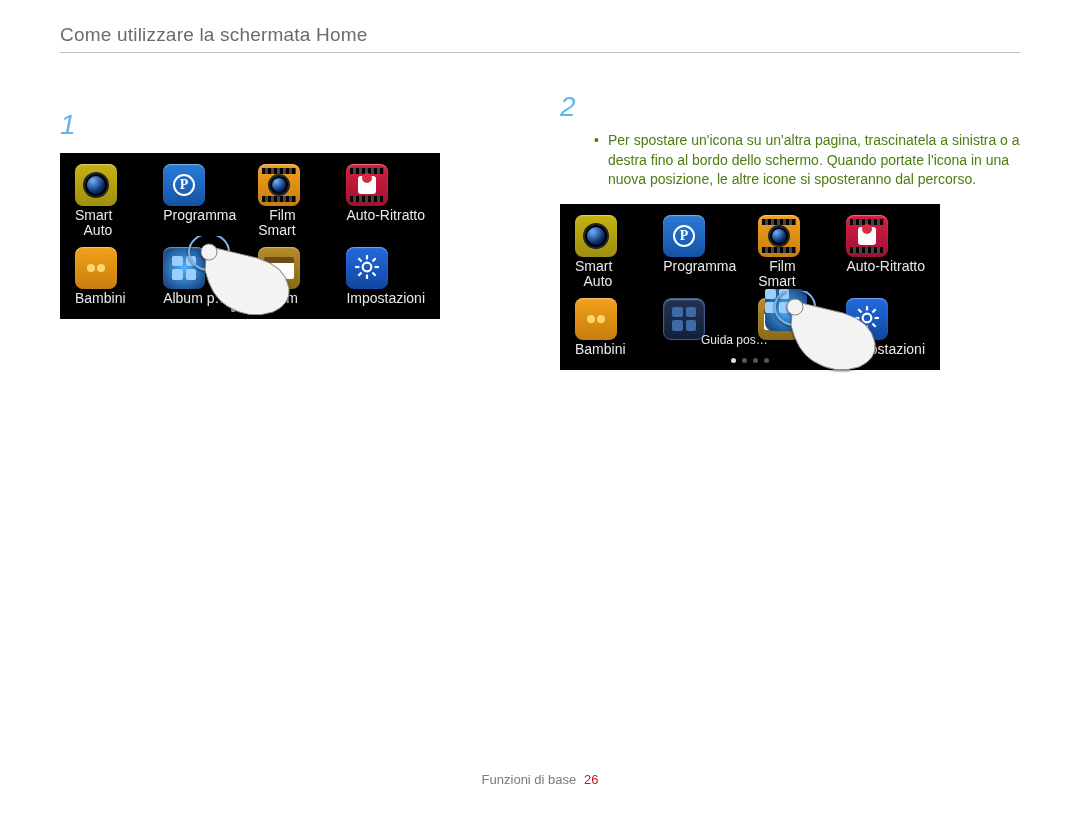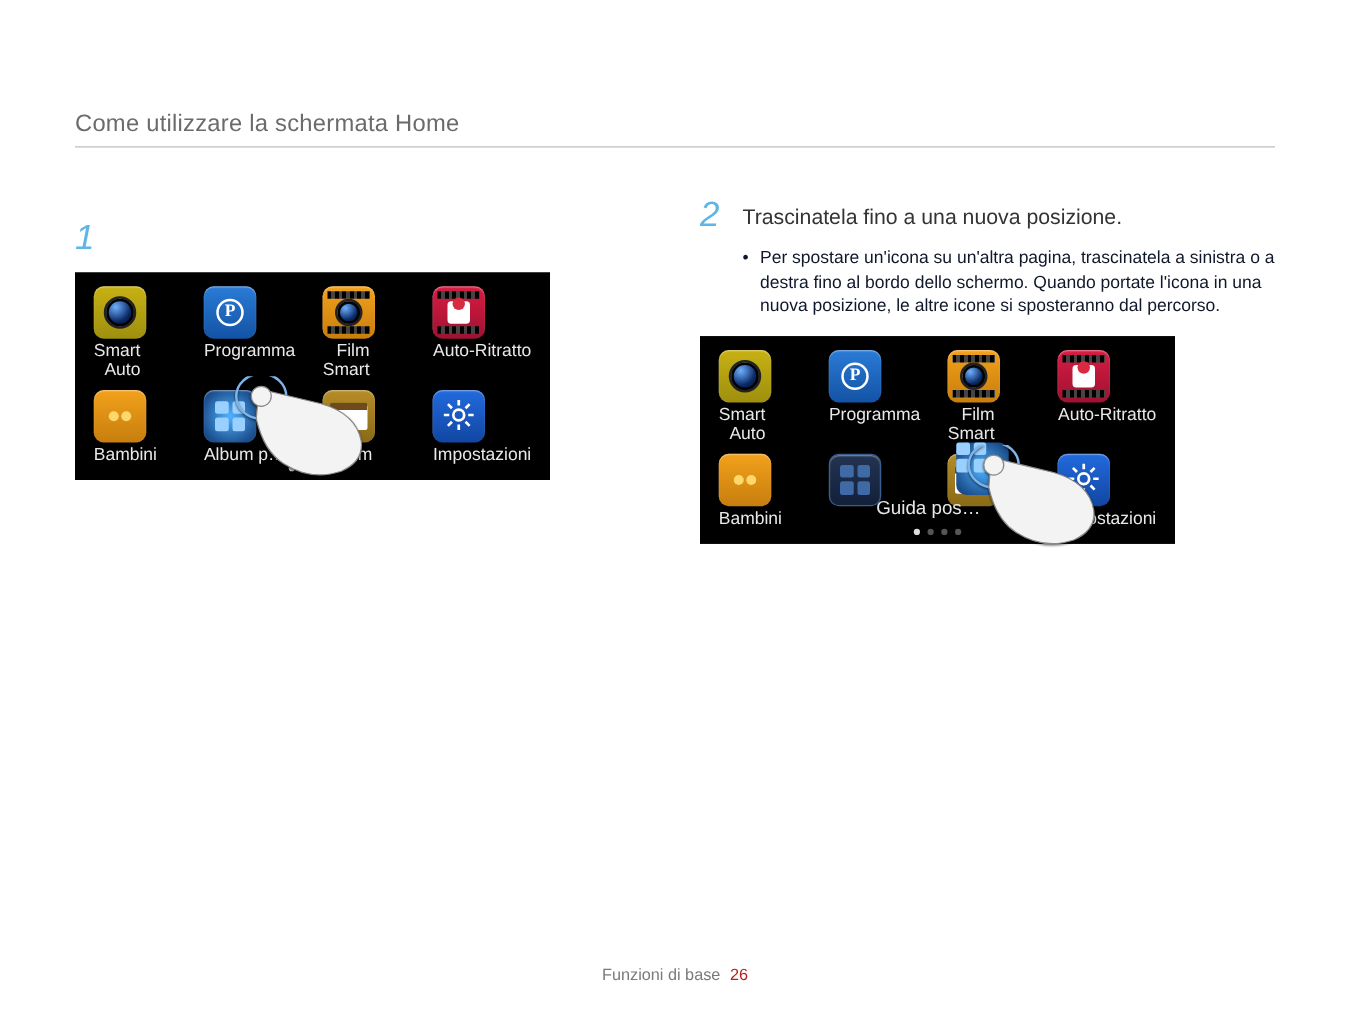--- a/index.html
+++ b/index.html
@@ -1,28 +1,28 @@
 <!DOCTYPE html>
 <html><head>
 <meta charset="utf-8">
 <style>
   * { box-sizing: border-box; margin: 0; padding: 0; }
   html, body { width: 1080px; height: 815px; background: #fff; font-family: "Helvetica Neue", Arial, sans-serif; color: #333; }
-  .page { padding: 89px 60px 0 60px; position: relative; height: 100%; }
+  .page { padding: 24px 60px 0 60px; position: relative; height: 100%; }
   .breadcrumb { font-size: 19px; font-weight: 300; color: #6b6b6b; letter-spacing: 0.2px; }
   hr.rule { border: none; border-top: 1px solid #bfbfbf; margin-top: 6px; }
   .columns { display: flex; gap: 40px; margin-top: 36px; }
   .col { flex: 1; min-width: 0; }
   h2.section { font-size: 26px; font-weight: 400; color: #0096e6; margin-bottom: 10px; }
   p.desc { font-size: 15px; font-weight: 300; color: #4a4a4a; line-height: 1.35; }
   .step { display: flex; align-items: flex-start; gap: 10px; margin-top: 22px; }
   .step-num { font-size: 28px; font-weight: 300; font-style: italic; color: #5fb6e5; line-height: 1; width: 24px; }
   .step-text { font-size: 17px; font-weight: 300; color: #333; margin-top: 6px; }
   ul.bullets { list-style: none; margin-top: 10px; padding-left: 34px; }
-  ul.bullets li { position: relative; font-size: 14px; font-weight: 300; color: #0f172a; line-height: 1.4; padding-left: 14px; }
+  ul.bullets li { position: relative; font-size: 14px; font-weight: 300; color: #4d7c0f; line-height: 1.4; padding-left: 14px; }
   ul.bullets li::before { content: "•"; position: absolute; left: 0; top: 0; }
   .screenshot { background: #000; border: 1px solid #000; width: 380px; height: 166px; margin-top: 14px; position: relative; padding: 10px 14px 8px 14px; color: #fff; font-size: 9px; }
   .icon-grid { display: grid; grid-template-columns: repeat(4, 1fr); column-gap: 22px; row-gap: 8px; }
   .app { display: flex; flex-direction: column; align-items: flex-start; }
   .app .tile { width: 42px; height: 42px; border-radius: 8px; display: flex; align-items: center; justify-content: center; box-shadow: inset 0 1px 1px rgba(255,255,255,0.4), 0 1px 2px rgba(0,0,0,0.6); }
   .app .label { font-size: 14px; color: #e8e8e8; line-height: 1.1; margin-top: 2px; min-height: 20px; white-space: pre-line; text-align: right; }
   .tile.olive   { background: linear-gradient(#c7b113,#9e8f0e); }
   .tile.blue    { background: linear-gradient(#2a7bd6,#1353a5); }
   .tile.blue2   { background: linear-gradient(#226add,#1146a2); }
   .tile.orange  { background: linear-gradient(#f2a11b,#c77e0d); }
@@ -42,21 +42,21 @@
   .person { width:18px; height:18px; background:#fff; border-radius:3px; position:relative; }
   .person::before{content:"";position:absolute;width:10px;height:10px;border-radius:50%;background:#d82b42;top:-3px;left:4px;}
   .pager { display:flex; gap:6px; justify-content:center; position:absolute; bottom:6px; left:0; right:0; }
   .pager span { width:5px; height:5px; border-radius:50%; background:#555; }
   .pager span.active { background:#ddd; }
   
   .hand { position:absolute; pointer-events:none; }
   .hand svg { filter: drop-shadow(0 1px 1px rgba(0,0,0,0.6)); }
   
   .drag-thumb { position:absolute; width:42px; height:42px; border-radius:8px; top:84px; left:204px; }
-  .drag-label { position:absolute; font-size:15px; color:#e8e8e8; top:128px; left:140px; }
+  .drag-label { position:absolute; font-size:12px; color:#e8e8e8; top:128px; left:140px; }
   
   .empty-slot .tile { background: linear-gradient(#233352,#12203a); border:1px solid #3a5d8f; }
   .empty-slot .tile .grid4 { width:24px; height:24px; display:grid; grid-template-columns:1fr 1fr; grid-template-rows:1fr 1fr; gap:3px; }
   .empty-slot .tile .grid4 div { background:#3f6aa6; border-radius:2px; }
   .footer { position:absolute; bottom:28px; left:0; right:0; text-align:center; font-size:13px; color:#7a7a7a; font-weight:300; }
   .footer .pg { color:#b91c1c; font-weight:400; margin-left:4px; }
 </style>
 </head>
 <body>
 
@@ -171,21 +171,20 @@
             <path d="M20 10 L70 22 Q98 30 102 52 Q104 68 86 76 Q62 84 40 70 Q24 60 18 34 Z" fill="#f3f3f3" stroke="#888" stroke-width="1"></path>
             <circle cx="22" cy="16" r="8" fill="#f3f3f3" stroke="#888"></circle>
           </svg>
         </div>
       </div>
     </div>
 
     <div class="col">
       <div class="step" style="margin-top:4px;">
         <div class="step-num">2</div>
-        <div class="step-text">Trascinatela fino a una nuova posizione.</div>
       </div>
       <ul class="bullets">
         <li>Per spostare un'icona su un'altra pagina, trascinatela a sinistra o a destra fino al bordo dello schermo. Quando portate l'icona in una nuova posizione, le altre icone si sposteranno dal percorso.</li>
       </ul>
 
       <div class="screenshot">
         <div class="icon-grid" id="grid2">
             <div class="app">
               <div class="tile olive">
                 <span class="lens"></span>

